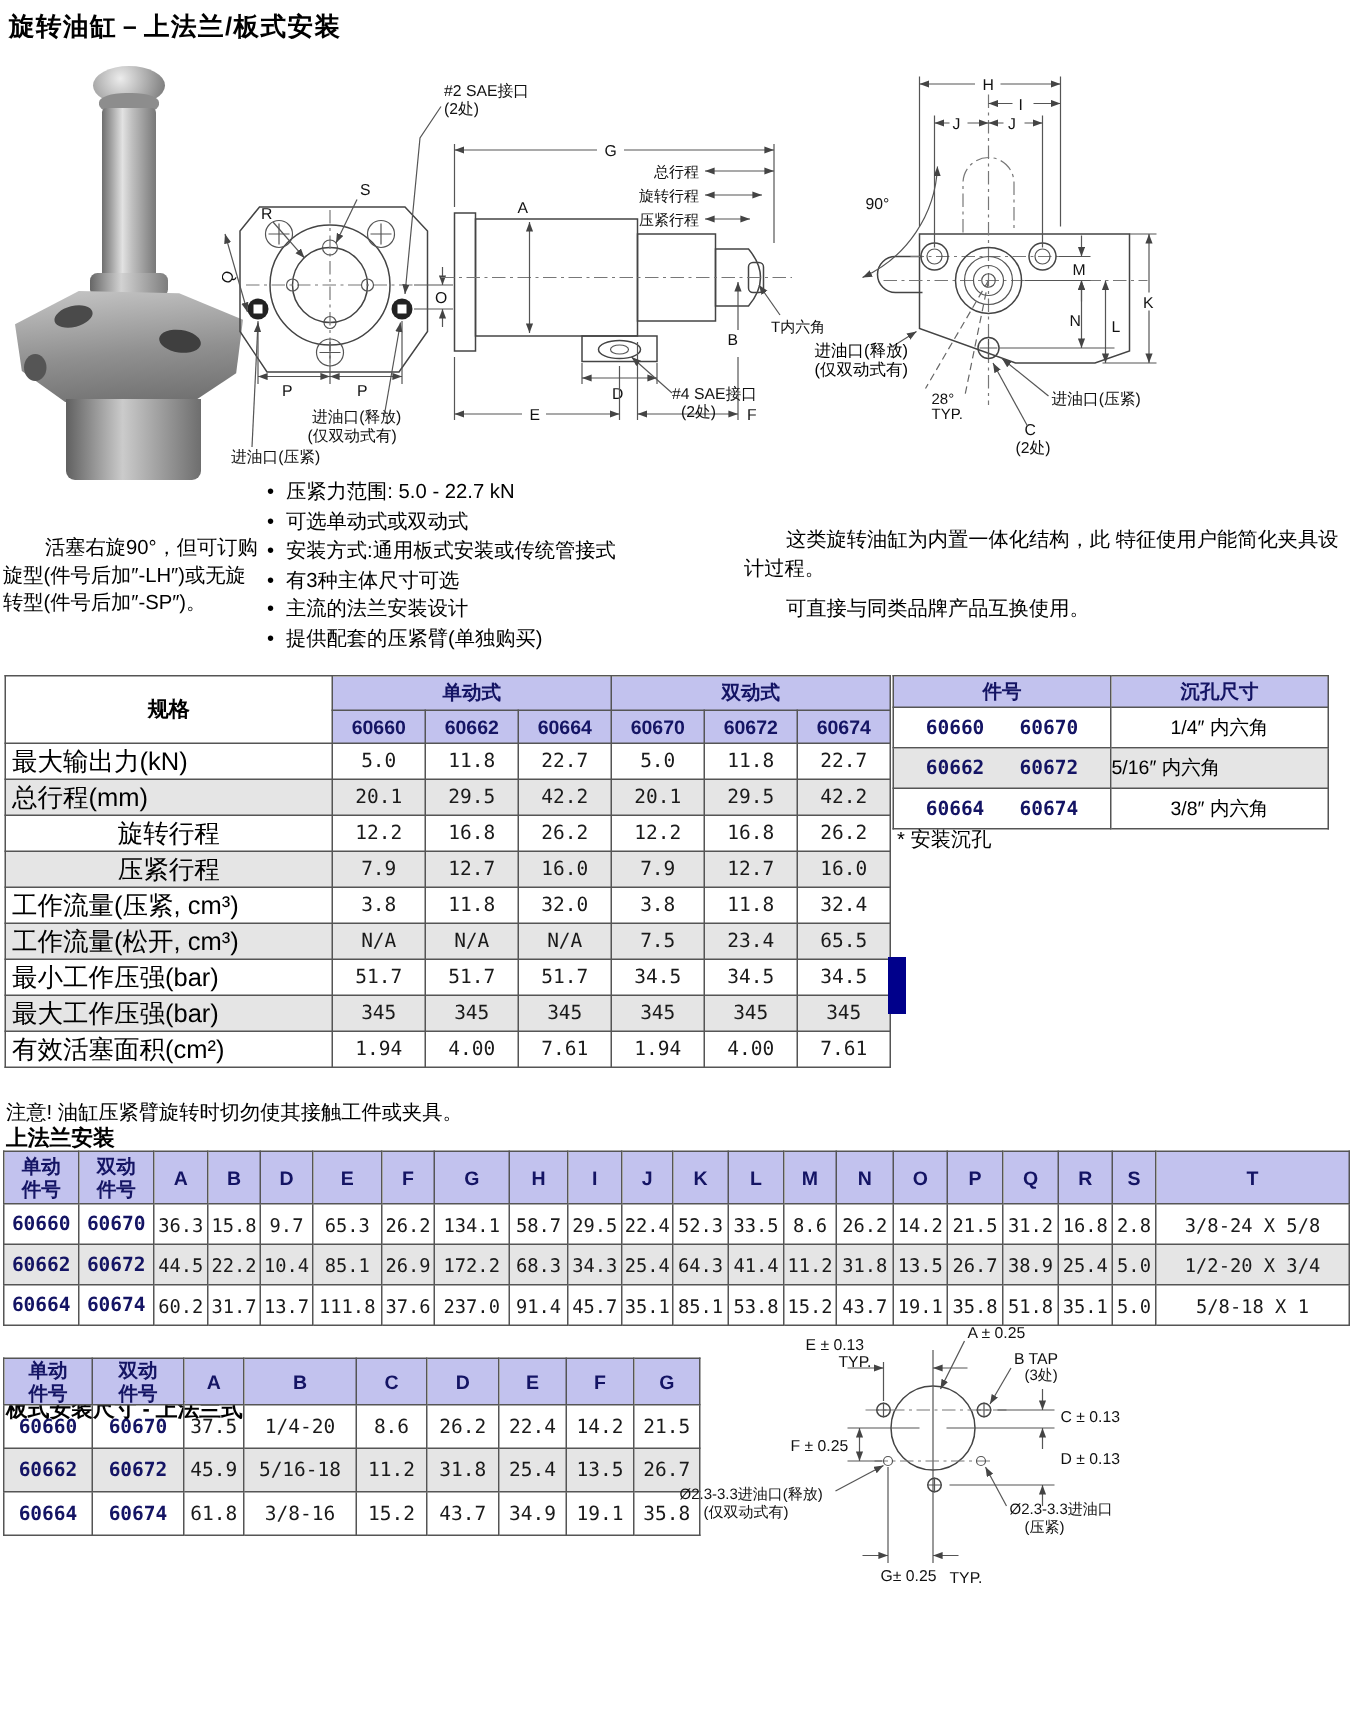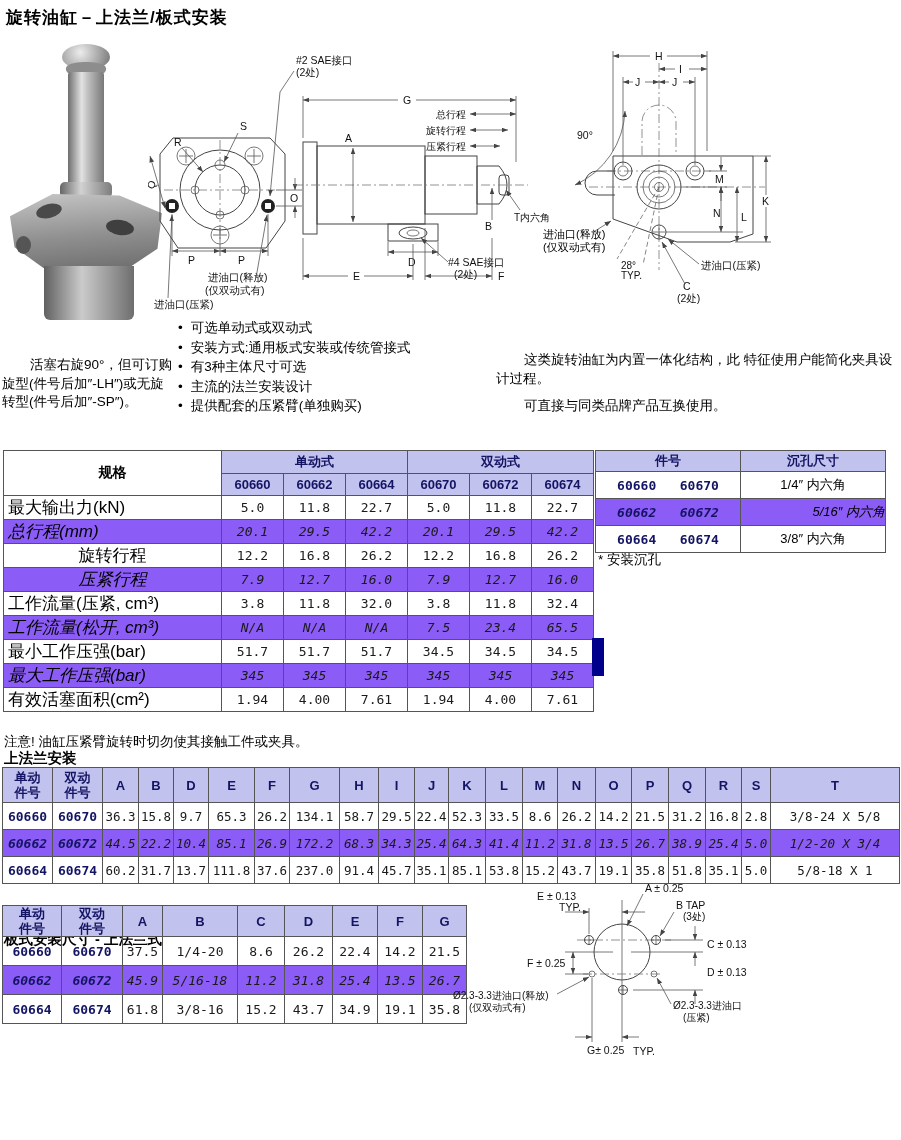--- a/index.html
+++ b/index.html
@@ -35,21 +35,21 @@
   .rnote1{left:496px;top:350px;width:398px;font-size:13.5px;line-height:19px;text-indent:28px;}
   .rnote2{left:496px;top:397px;width:398px;font-size:13.5px;text-indent:28px;}
   .notice{left:4px;top:733px;font-size:13.5px;}
   .sect{font-size:14.5px;font-weight:bold;}
 
   
   table{border-collapse:collapse;table-layout:fixed;}
   td{border:1px solid #555;overflow:hidden;padding:0;}
   .hd{background:#c2c2ee;color:#141464;font-weight:bold;font-size:13px;text-align:center;}
   .hd2{white-space:pre-line;line-height:15px;}
-  .stripe{background:#8b5cf6;font-style:italic;}
+  .stripe{background:#e5e5e5;}
   .num{font-family:"DejaVu Sans Mono","Liberation Mono",monospace;font-size:13px;text-align:center;color:#1a1a1a;}
   .pn{font-family:"DejaVu Sans Mono","Liberation Mono",monospace;font-weight:bold;font-size:13px;text-align:center;color:#141464;}
   .lbl{font-size:17px;text-align:left;padding-left:4px;}
   .lblc{text-align:center;padding-left:0;}
   .spec{left:3px;top:450px;}  .spec tr{height:24px;}
   .parts{left:595px;top:450px;} .parts tr{height:27px;} .parts .hrow{height:21px;}
   .partnote{left:598px;top:551px;font-size:13.5px;}
   .fl-title{left:4px;top:749px;}
   .fltab{left:2px;top:767px;} .fltab tr{height:27px;} .fltab .hrow{height:35px;}
   .fltab .num{font-size:12.5px;}
@@ -270,20 +270,21 @@
 </svg>
 
 <div class="abs relabel">
   <span>进油口(释放)</span><br>
   <span>(仅双动式有)</span>
 </div>
 
 <div class="abs leftnote">活塞右旋90°，但可订购旋型(件号后加″-LH″)或无旋转型(件号后加″-SP″)。</div>
 
 <div class="abs bullets">
+  <div>压紧力范围: 5.0 - 22.7 kN</div>
   <div>可选单动式或双动式</div>
   <div>安装方式:通用板式安装或传统管接式</div>
   <div>有3种主体尺寸可选</div>
   <div>主流的法兰安装设计</div>
   <div>提供配套的压紧臂(单独购买)</div>
 </div>
 
 <div class="abs rnote1">这类旋转油缸为内置一体化结构，此 特征使用户能简化夹具设计过程。</div>
 <div class="abs rnote2">可直接与同类品牌产品互换使用。</div>
 
@@ -404,21 +405,21 @@
       <tr class="hrow">
     <td class="hd">件号</td>
     <td class="hd">沉孔尺寸</td>
   </tr>
   <tr>
     <td class="pn"><span>60660</span>&nbsp;&nbsp;&nbsp;<span>60670</span></td>
     <td style="font-size:13px;text-align:center">1/4″  内六角</td>
   </tr>
   <tr class="stripe">
     <td class="pn"><span>60662</span>&nbsp;&nbsp;&nbsp;<span>60672</span></td>
-    <td style="font-size:13px;text-align:right">5/16″  内六角</td>
+    <td style="font-size:13px;text-align:left">5/16″  内六角</td>
   </tr>
   <tr>
     <td class="pn"><span>60664</span>&nbsp;&nbsp;&nbsp;<span>60674</span></td>
     <td style="font-size:13px;text-align:center">3/8″  内六角</td>
   </tr>
 </tbody>
   </table>
 <div class="abs partnote">* 安装沉孔</div>
 
 <div class="abs navybox"></div>

